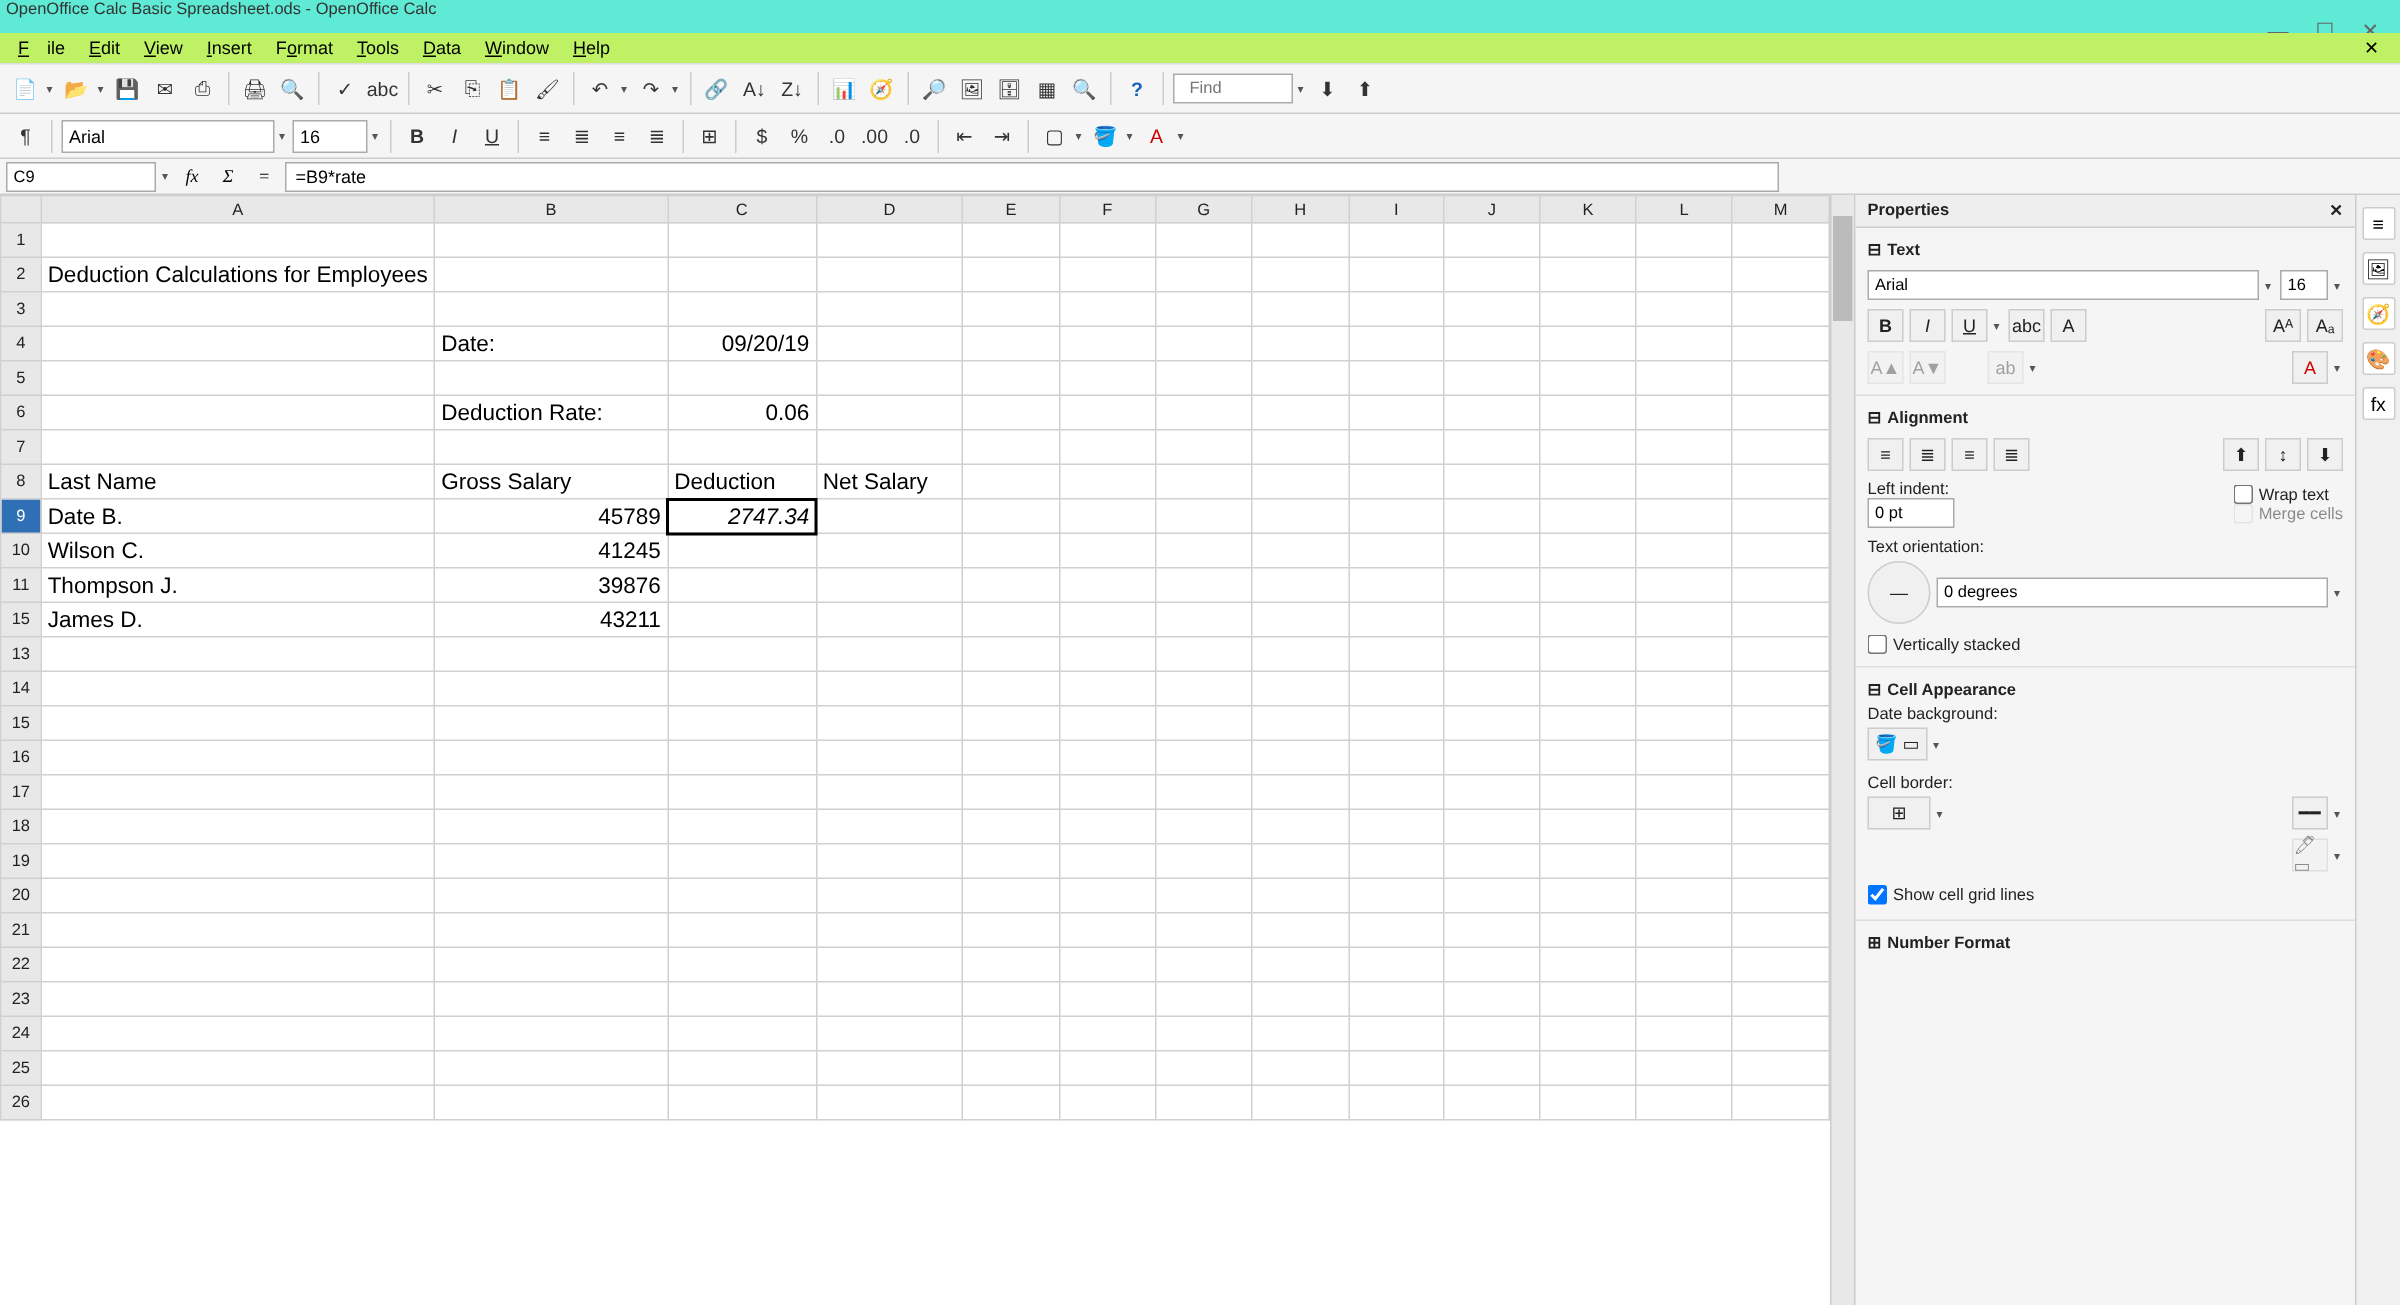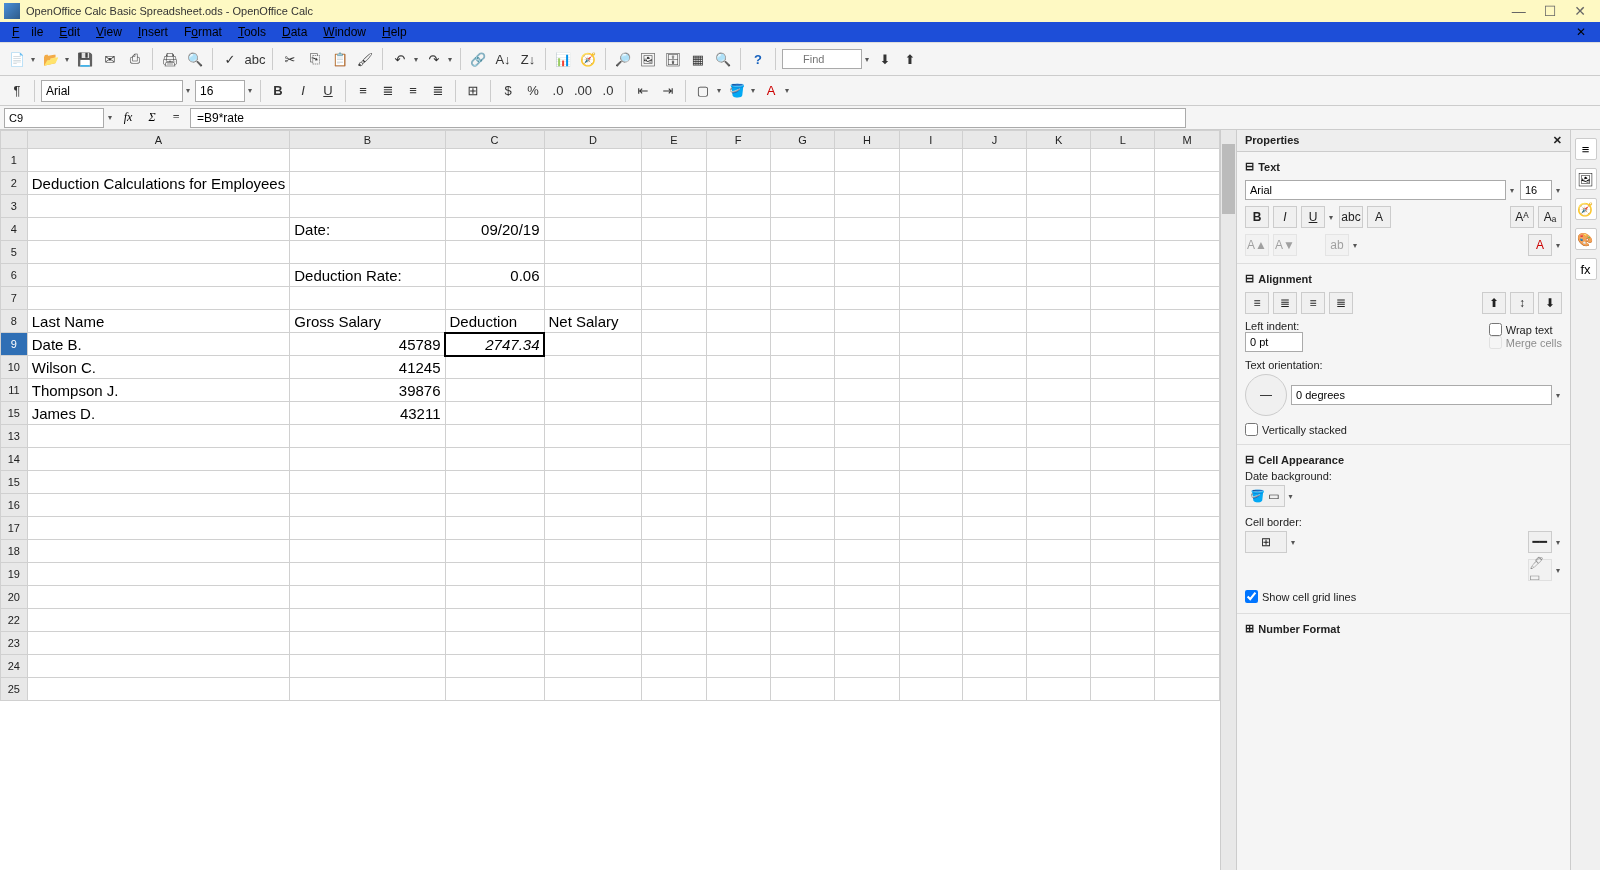--- a/index.html
+++ b/index.html
@@ -1,31 +1,31 @@
 <!DOCTYPE html>
 <html><head>
 <meta charset="utf-8">
 <style>
 * { margin: 0; padding: 0; box-sizing: border-box; font-family: Arial, sans-serif; }
 body { background: #f0f0f0; width: 1600px; height: 870px; overflow: hidden; font-size: 12px; }
 
-.titlebar { height: 22px; background: #fef9c3; display: flex; align-items: center; padding: 0 4px; }
+.titlebar { height: 22px; background: #5eead4; display: flex; align-items: flex-start; padding: 0 4px; flex-direction: column; }
 .titlebar-icon { width: 16px; height: 16px; background: linear-gradient(135deg,#4a90d9,#2e5c8a); margin-right: 6px; }
 .titlebar-text { font-size: 11px; color: #333; }
 .titlebar-controls { margin-left: auto; display: flex; gap: 18px; padding-right: 10px; color: #666; font-size: 14px; }
 
-.menubar { height: 20px; background: #1d4ed8; display: flex; align-items: center; padding: 0 6px; gap: 4px; position: relative; }
+.menubar { height: 20px; background: #bef264; display: flex; align-items: center; padding: 0 6px; gap: 4px; position: relative; }
 .menubar span { padding: 1px 6px; font-size: 12px; cursor: default; }
 .menu-close { position: absolute; right: 8px; top: 2px; font-size: 10px; cursor: pointer; }
 
 .toolbar { height: 34px; background: #f5f5f5; border-top: 1px solid #ddd; border-bottom: 1px solid #ccc; display: flex; align-items: center; padding: 0 6px; gap: 3px; }
 .tb-btn { width: 22px; height: 22px; display: inline-flex; align-items: center; justify-content: center; border: 1px solid transparent; border-radius: 2px; cursor: pointer; background: #f5f5f5; font-size: 13px; color: #333; }
 .tb-sep { width: 1px; height: 22px; background: #ccc; margin: 0 3px; }
 .tb-dd { width: 8px; display: inline-flex; justify-content: center; font-size: 8px; color: #555; margin-left: -2px; }
-.find-box { width: 80px; height: 20px; border: 1px solid #aaa; font-size: 11px; padding: 0 20px; }
+.find-box { width: 80px; height: 20px; border: 1px solid #aaa; font-size: 11px; padding: 0 10px; }
 
 .fmt-toolbar { height: 30px; background: #f5f5f5; border-bottom: 1px solid #ccc; display: flex; align-items: center; padding: 0 6px; gap: 3px; }
 .font-name { width: 142px; height: 22px; border: 1px solid #aaa; font-size: 12px; padding: 0 4px; background: #fff; }
 .font-size { width: 50px; height: 22px; border: 1px solid #aaa; font-size: 12px; padding: 0 4px; background: #fff; }
 
 .formula-bar { height: 24px; background: #f5f5f5; border-bottom: 1px solid #ccc; display: flex; align-items: center; padding: 0 4px; gap: 4px; }
 .cell-ref { width: 100px; height: 20px; border: 1px solid #aaa; font-size: 11px; padding: 0 4px; background: #fff; }
 .fx-btn { width: 20px; height: 20px; display: inline-flex; align-items: center; justify-content: center; font-size: 12px; font-style: italic; font-family: serif; }
 .formula-input { flex: 1; height: 20px; border: 1px solid #aaa; font-size: 12px; padding: 0 6px; background: #fff; max-width: 996px; }
 
@@ -513,20 +513,36 @@
               <td class="col-F"></td>
               <td class="col-G"></td>
               <td class="col-H"></td>
               <td class="col-I"></td>
               <td class="col-J"></td>
               <td class="col-K"></td>
               <td class="col-L"></td>
               <td class="col-M"></td>
             </tr>
             <tr>
+              <th class="rowhdr">21</th>
+              <td class="col-A"></td>
+              <td class="col-B"></td>
+              <td class="col-C"></td>
+              <td class="col-D"></td>
+              <td class="col-E"></td>
+              <td class="col-F"></td>
+              <td class="col-G"></td>
+              <td class="col-H"></td>
+              <td class="col-I"></td>
+              <td class="col-J"></td>
+              <td class="col-K"></td>
+              <td class="col-L"></td>
+              <td class="col-M"></td>
+            </tr>
+            <tr>
               <th class="rowhdr">22</th>
               <td class="col-A"></td>
               <td class="col-B"></td>
               <td class="col-C"></td>
               <td class="col-D"></td>
               <td class="col-E"></td>
               <td class="col-F"></td>
               <td class="col-G"></td>
               <td class="col-H"></td>
               <td class="col-I"></td>
@@ -562,20 +578,36 @@
               <td class="col-G"></td>
               <td class="col-H"></td>
               <td class="col-I"></td>
               <td class="col-J"></td>
               <td class="col-K"></td>
               <td class="col-L"></td>
               <td class="col-M"></td>
             </tr>
             <tr>
               <th class="rowhdr">25</th>
+              <td class="col-A"></td>
+              <td class="col-B"></td>
+              <td class="col-C"></td>
+              <td class="col-D"></td>
+              <td class="col-E"></td>
+              <td class="col-F"></td>
+              <td class="col-G"></td>
+              <td class="col-H"></td>
+              <td class="col-I"></td>
+              <td class="col-J"></td>
+              <td class="col-K"></td>
+              <td class="col-L"></td>
+              <td class="col-M"></td>
+            </tr>
+            <tr>
+              <th class="rowhdr">26</th>
               <td class="col-A"></td>
               <td class="col-B"></td>
               <td class="col-C"></td>
               <td class="col-D"></td>
               <td class="col-E"></td>
               <td class="col-F"></td>
               <td class="col-G"></td>
               <td class="col-H"></td>
               <td class="col-I"></td>
               <td class="col-J"></td>

